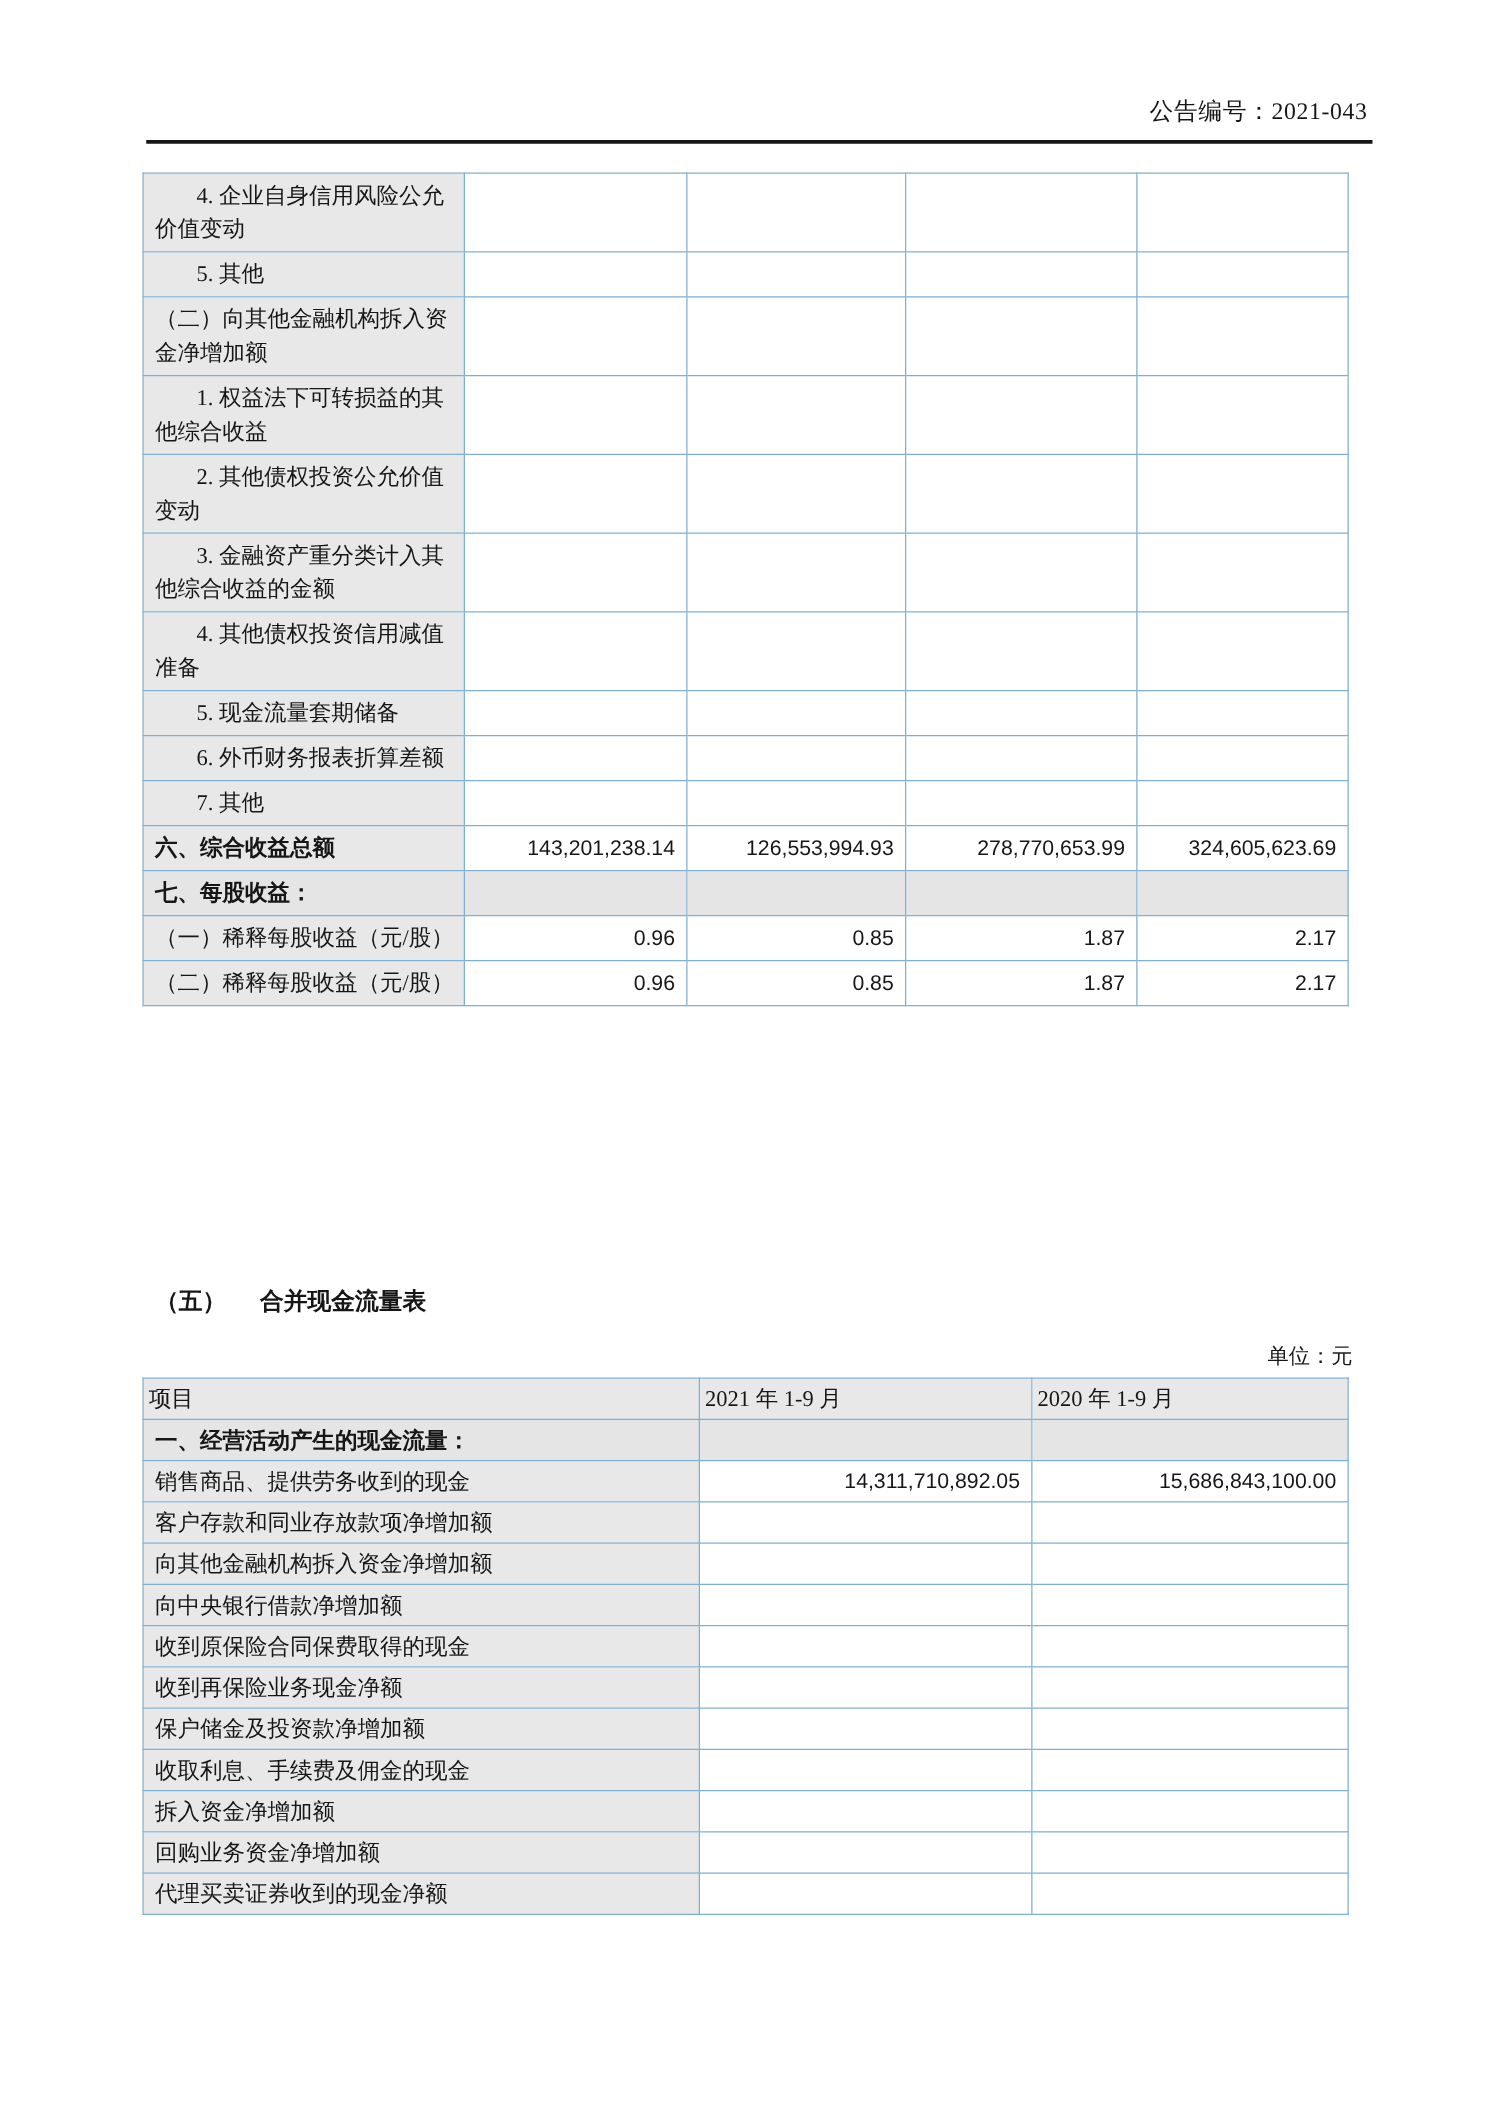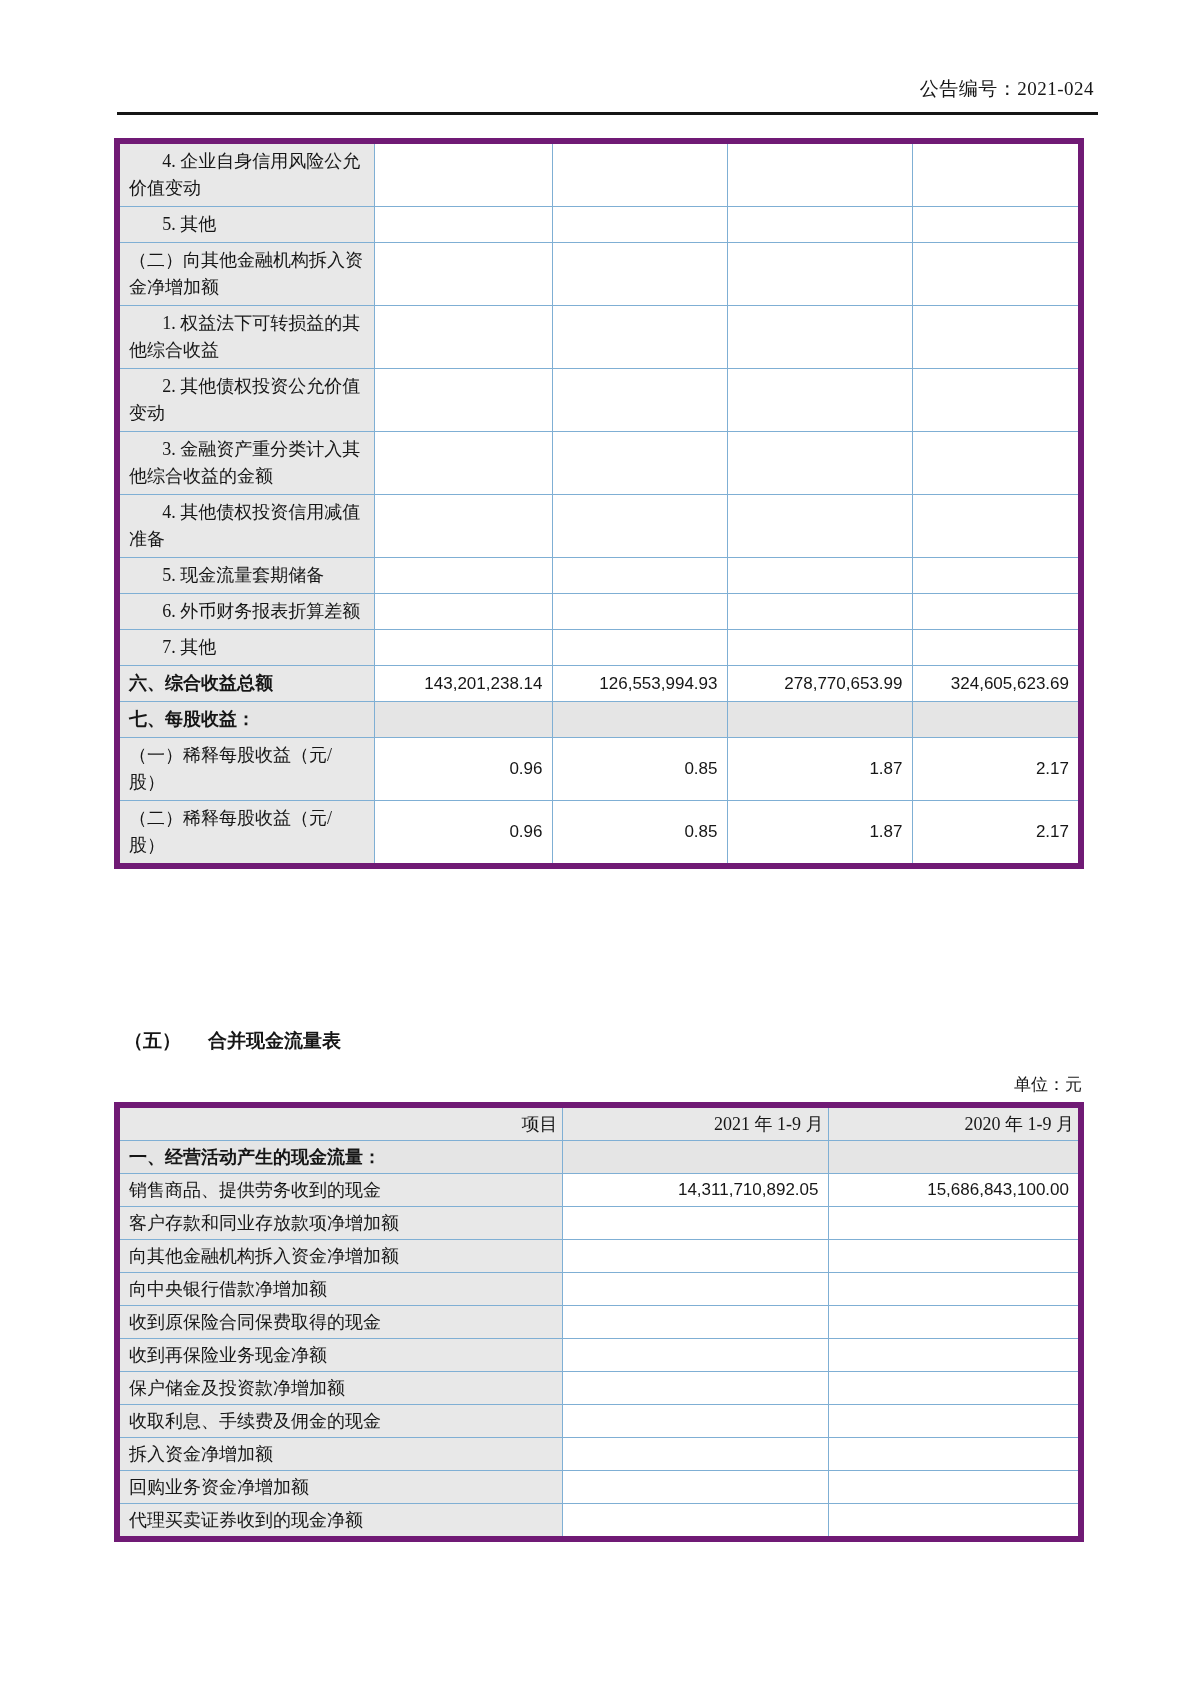--- a/index.html
+++ b/index.html
@@ -27,21 +27,21 @@
     width:981px;
     height:3px;
     background:#161616;
   }
   table.fin-table{
     position:absolute;
     left:114px;
     width:964px;
     border-collapse:collapse;
     table-layout:fixed;
-    border:6px solid #701a75;
+    border:1px solid #701a75;
   }
   #table1{top:138px;}
   #table2{top:1102px;}
   .fin-table td,.fin-table th{
     border:1px solid #7fafd4;
     vertical-align:middle;
     overflow:hidden;
   }
   
   col.c-lbl{width:257px;}
@@ -70,21 +70,21 @@
     text-align:right;
     padding:4px 9px 4px 4px;
     background:#ffffff;
     line-height:22px;
   }
   tr.gray-row td{background:#e5e5e5;}
   #table2 th{
     background:#e8e8e8;
     font-size:18px;
     font-weight:normal;
-    text-align:right;
+    text-align:left;
     line-height:24px;
     padding:4px 4px;
   }
   .section-title{
     position:absolute;
     top:1028px;
     left:124px;
     font-size:19px;
     font-weight:bold;
     white-space:nowrap;
@@ -96,21 +96,21 @@
     right:118px;
     font-size:17px;
     white-space:nowrap;
   }
 </style>
 </head>
 <body>
 
 <div class="page">
 
-  <div class="doc-number">公告编号：2021-024</div>
+  <div class="doc-number">公告编号：2021-043</div>
 
   <div class="header-rule"></div>
 
   <table class="fin-table" id="table1">
     <colgroup>
       <col class="c-lbl">
         <col class="c1">
         <col class="c2">
         <col class="c3">
         <col class="c4">

